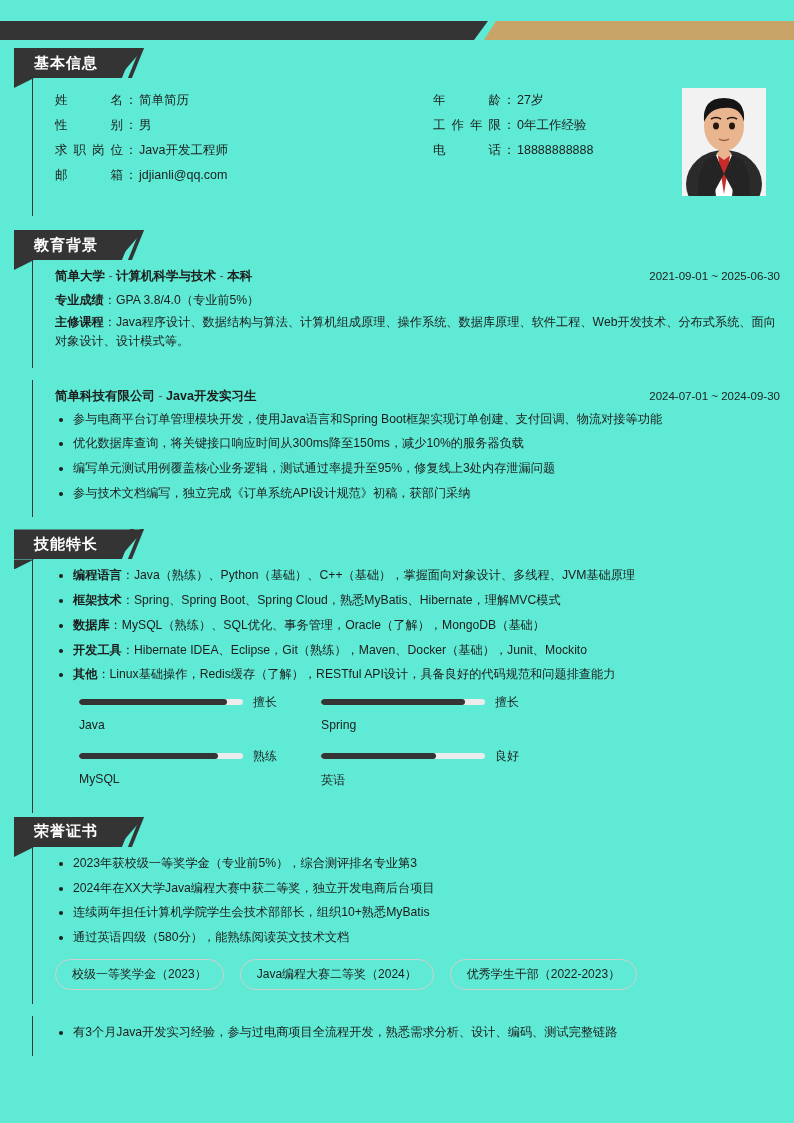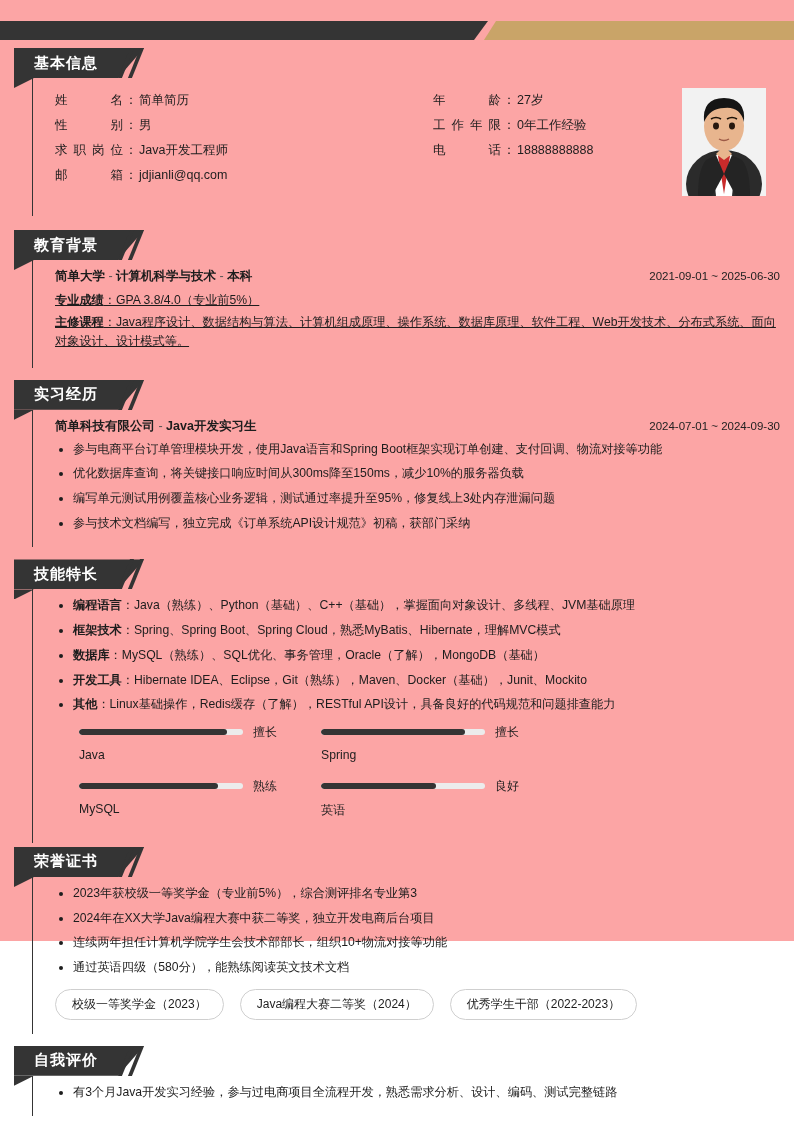--- a/index.html
+++ b/index.html
@@ -5,21 +5,21 @@
   * { box-sizing: border-box; margin: 0; padding: 0; }
   html, body {
     width: 794px;
     height: 1123px;
     background: #ffffff;
     font-family: "Liberation Sans", "DejaVu Sans", sans-serif;
     color: #1d1d1d;
     overflow: hidden;
   }
 
-  .page { position: relative; width: 794px; height: 941px; background: #fca5a5; }
+  .page { position: relative; width: 794px; height: 1123px; background: #5eead4; }
 
   
   .banner { position: absolute; top: 21px; left: 0; width: 794px; height: 19px; }
   .banner-dark {
     position: absolute; left: 0; top: 0; height: 19px; width: 488px;
     background: #343434;
     clip-path: polygon(0 0, 100% 0, calc(100% - 14px) 100%, 0 100%);
   }
   .banner-gold {
     position: absolute; left: 484px; top: 0; height: 19px; width: 310px;
@@ -108,21 +108,21 @@
     margin-bottom: 7px;
   }
   ul.bullets li::before {
     content: "";
     position: absolute; left: 4px; top: 7px;
     width: 4px; height: 4px; border-radius: 50%;
     background: #1d1d1d;
   }
   ul.bullets li b { font-weight: bold; }
 
-  .edu-line { font-size: 12.2px; line-height: 1.55; margin-bottom: 3px; text-decoration: underline; }
+  .edu-line { font-size: 12.2px; line-height: 1.55; margin-bottom: 3px; }
   .edu-line b { font-weight: bold; }
 
   
   .bars { display: flex; flex-wrap: wrap; margin-top: 10px; }
   .bar-cell { width: 218px; margin-bottom: 16px; margin-left: 24px; }
   .bar-top { display: flex; align-items: center; }
   .bar-track {
     width: 164px; height: 6px; border-radius: 3px;
     background: #ececec; position: relative; overflow: hidden;
   }
@@ -260,29 +260,20 @@
       <div class="edu-line">
         <b>主修课程</b><span>：Java程序设计、数据结构与算法、计算机组成原理、操作系统、数据库原理、软件工程、Web开发技术、分布式系统、面向对象设计、设计模式等。</span>
       </div>
       <div style="height:6px"></div>
     </div>
   </div>
 
   <div class="sec-gap-2"></div>
 
   <div class="section">
-    <div class="sec-head">
-      <div class="sec-rule"></div>
-      <div class="sec-tab">
-        <span class="sec-tab-title">实习经历</span>
-      </div>
-      <div class="sec-stripe" style="left:124px"></div>
-      <div class="sec-stripe" style="left:134px"></div>
-      <div class="sec-notch"></div>
-    </div>
     <div class="sec-body">
       <div class="entry-head">
         <div class="entry-title">
           <span>简单科技有限公司</span><span class="sep"> - </span><span>Java开发实习生</span>
         </div>
         <div class="entry-date">2024-07-01 ~ 2024-09-30</div>
       </div>
       <ul class="bullets">
         <li>参与电商平台订单管理模块开发，使用Java语言和Spring Boot框架实现订单创建、支付回调、物流对接等功能</li>
         <li>优化数据库查询，将关键接口响应时间从300ms降至150ms，减少10%的服务器负载</li>
@@ -363,44 +354,35 @@
         <span class="sec-tab-title">荣誉证书</span>
       </div>
       <div class="sec-stripe" style="left:124px"></div>
       <div class="sec-stripe" style="left:134px"></div>
       <div class="sec-notch"></div>
     </div>
     <div class="sec-body">
       <ul class="bullets">
         <li>2023年获校级一等奖学金（专业前5%），综合测评排名专业第3</li>
         <li>2024年在XX大学Java编程大赛中获二等奖，独立开发电商后台项目</li>
-        <li>连续两年担任计算机学院学生会技术部部长，组织10+物流对接等功能</li>
+        <li>连续两年担任计算机学院学生会技术部部长，组织10+熟悉MyBatis</li>
         <li>通过英语四级（580分），能熟练阅读英文技术文档</li>
       </ul>
       <div class="tags">
         <div class="tag">校级一等奖学金（2023）</div>
         <div class="tag">Java编程大赛二等奖（2024）</div>
         <div class="tag">优秀学生干部（2022-2023）</div>
       </div>
       <div style="height:6px"></div>
     </div>
   </div>
 
   <div class="sec-gap-2"></div>
 
   <div class="section">
-    <div class="sec-head">
-      <div class="sec-rule"></div>
-      <div class="sec-tab">
-        <span class="sec-tab-title">自我评价</span>
-      </div>
-      <div class="sec-stripe" style="left:124px"></div>
-      <div class="sec-stripe" style="left:134px"></div>
-      <div class="sec-notch"></div>
-    </div>
     <div class="sec-body">
       <ul class="bullets">
         <li>有3个月Java开发实习经验，参与过电商项目全流程开发，熟悉需求分析、设计、编码、测试完整链路</li>
       </ul>
     </div>
   </div>
 
 </div>
 
 </body></html>

